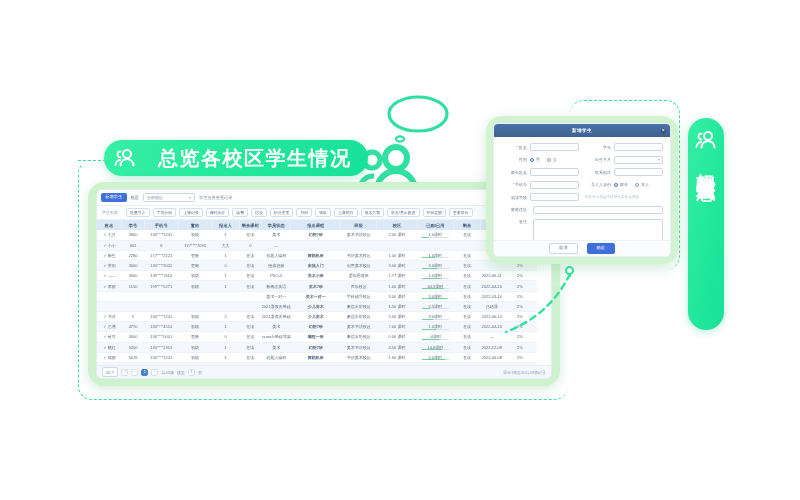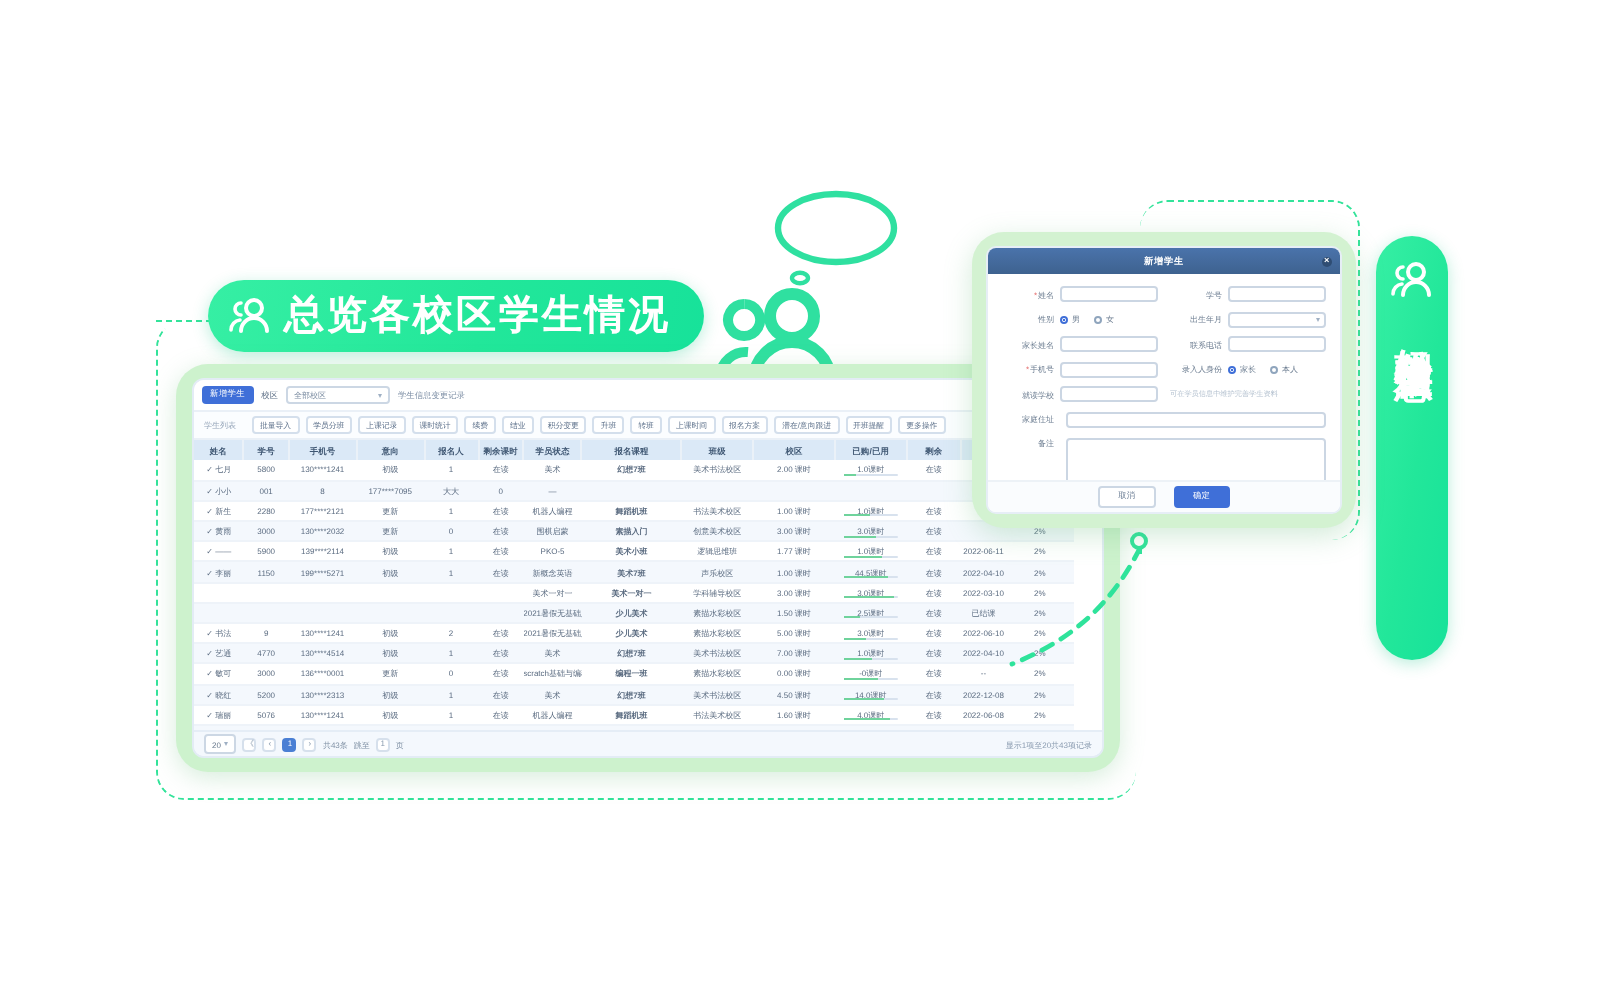--- a/index.html
+++ b/index.html
@@ -34,21 +34,21 @@
 
   
   .badge {
     position: absolute;
     background: linear-gradient(100deg,#36efa4 0%,#22e79a 55%,#17e29a 100%);
     border-radius: 999px;
     display: flex; align-items: center;
     box-shadow: 0 2px 8px rgba(30,200,140,.30);
   }
   #badge-left {
-    left: 104px; top: 140px; height: 36px; padding: 0 16px 0 8px; gap: 4px;
+    left: 104px; top: 140px; height: 36px; padding: 0 16px 0 8px; gap: 20px;
   }
   #badge-left .badge-text {
     font-size: 20px; font-weight: 700; color: #ffffff;
     letter-spacing: 1.5px; line-height: 1; white-space: nowrap;
     font-family: "Liberation Sans","DejaVu Sans",sans-serif;
   }
   #badge-right {
     left: 688px; top: 118px; width: 36px; height: 212px;
     flex-direction: column; padding: 9px 0 10px; gap: 6px;
   }

